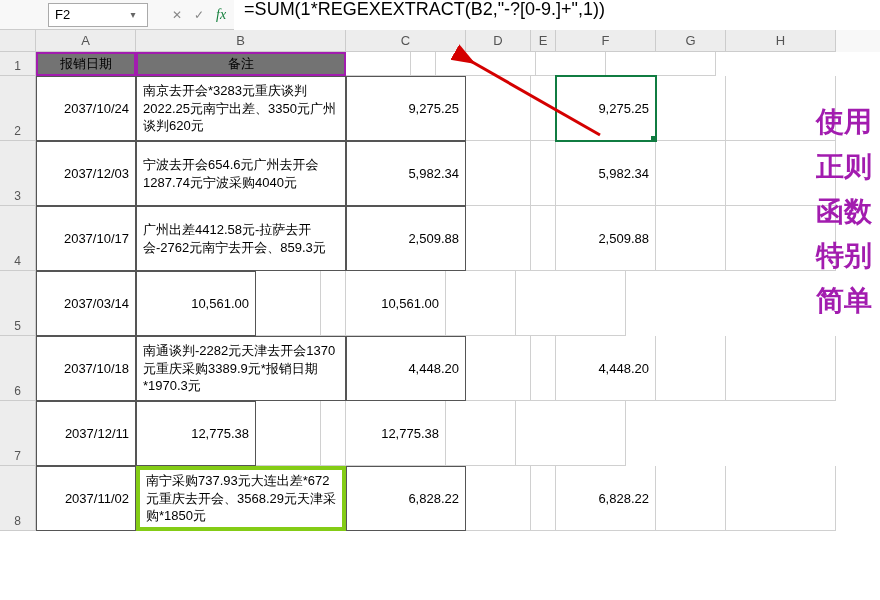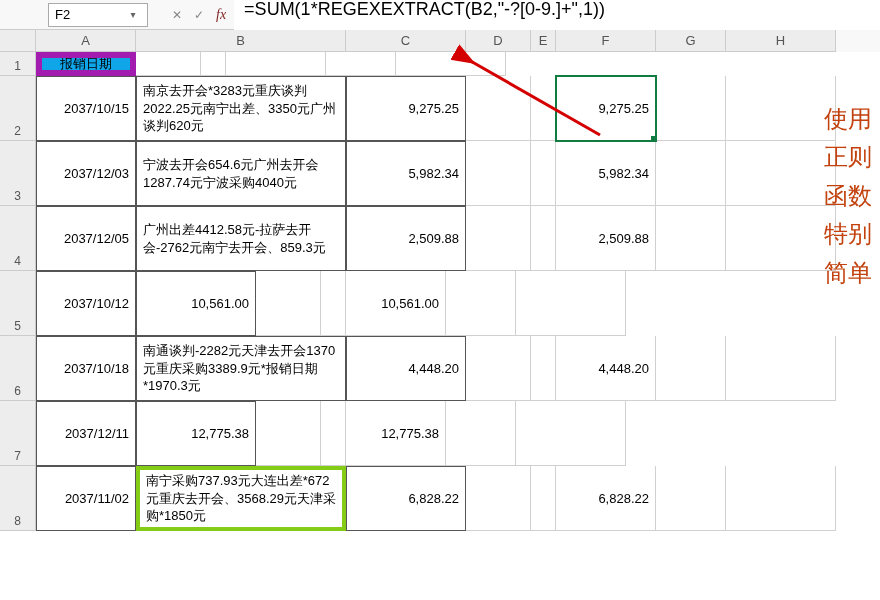--- a/index.html
+++ b/index.html
@@ -3,46 +3,46 @@
 <meta charset="utf-8">
 <style>
 * { box-sizing: border-box; margin: 0; padding: 0; }
 body { font-family: "Microsoft YaHei", "SimSun", Arial, sans-serif; font-size: 13px; background: #fff; width: 880px; height: 600px; overflow: hidden; position: relative; }
 .namebox-row { display: flex; align-items: center; height: 30px; border-bottom: 1px solid #ccc; background: #f8f8f8; padding-left: 44px; }
 .namebox { width: 100px; height: 24px; border: 1px solid #aaa; background: #fff; display: flex; align-items: center; padding: 0 6px; margin-left: 4px; }
 .namebox-text { flex: 1; }
 .dropdown { width: 16px; text-align: center; color: #666; font-size: 10px; }
 .fx-buttons { display: flex; align-items: center; gap: 4px; margin-left: 20px; }
 .fx-btn { width: 18px; height: 18px; display: flex; align-items: center; justify-content: center; color: #888; font-size: 12px; }
-.fx-label { font-style: italic; font-family: "Times New Roman", serif; font-size: 14px; color: #7f1d1d; margin-left: 4px; }
+.fx-label { font-style: italic; font-family: "Times New Roman", serif; font-size: 14px; color: #15803d; margin-left: 4px; }
 .formula-bar { flex: 1; height: 44px; background: #fff; border: none; display: flex; align-items: flex-start; padding: 6px 10px; font-size: 18px; margin-left: 8px; }
 .sheet { position: relative; }
 .col-headers { display: flex; height: 22px; background: #f8f8f8; }
 .corner { width: 36px; border-right: 1px solid #ccc; border-bottom: 1px solid #ccc; background: #ededed; }
 .col-h { border-right: 1px solid #ccc; border-bottom: 1px solid #ccc; text-align: center; line-height: 22px; color: #555; background: #ededed; }
 .col-A { width: 100px; } .col-B { width: 210px; } .col-C { width: 120px; }
 .col-D { width: 65px; } .col-E { width: 25px; } .col-F { width: 100px; } .col-G { width: 70px; } .col-H { width: 110px; }
 .row { display: flex; }
 .row-h { width: 36px; border-right: 1px solid #ccc; border-bottom: 1px solid #ccc; text-align: center; color: #555; background: #ededed; display: flex; align-items: flex-end; justify-content: center; padding-bottom: 2px; font-size: 12px; }
 .cell { border-right: 1px solid #d0d0d0; border-bottom: 1px solid #d0d0d0; padding: 4px 6px; display: flex; align-items: center; overflow: hidden; }
-.hdr-cell { background: #0ea5e9; font-weight: 400; justify-content: center; border: 6px solid #a21caf; }
+.hdr-cell { background: #737373; font-weight: 400; justify-content: center; border: 2px solid #a21caf; }
 .col-A-cell { width: 100px; justify-content: flex-end; }
 .col-B-cell { width: 210px; font-size: 13px; line-height: 1.35; }
 .col-C-cell { width: 120px; justify-content: flex-end; }
 .col-D-cell { width: 65px; }
 .col-E-cell { width: 25px; }
 .col-F-cell { width: 100px; justify-content: flex-end; }
 .col-G-cell { width: 70px; }
 .col-H-cell { width: 110px; }
 .row-1 { height: 24px; }
 .row-data { height: 65px; }
 .row-data .col-B-cell { align-items: center; }
 .selected { outline: 2px solid #107c41; outline-offset: -1px; position: relative; }
 .selected::after { content: ""; position: absolute; right: -3px; bottom: -3px; width: 6px; height: 6px; background: #107c41; border: 1px solid #fff; }
-.overlay-text { position: absolute; color: #c2410c; font-weight: 400; font-size: 24px; line-height: 1.6; writing-mode: horizontal-tb; }
+.overlay-text { position: absolute; color: #a21caf; font-weight: 700; font-size: 28px; line-height: 1.6; writing-mode: horizontal-tb; }
 .arrow { position: absolute; }
 .noborder { border-right: 1px solid #d0d0d0; border-bottom: 1px solid #d0d0d0; }
 </style>
 </head>
 <body>
 
 <div class="namebox-row">
   <div class="namebox">
     <span class="namebox-text">F2</span>
     <span class="dropdown">▾</span>
@@ -64,31 +64,32 @@
     <div class="col-h col-D">D</div>
     <div class="col-h col-E">E</div>
     <div class="col-h col-F">F</div>
     <div class="col-h col-G">G</div>
     <div class="col-h col-H">H</div>
   </div>
 
   <div class="row row-1">
     <div class="row-h">1</div>
     <div class="cell hdr-cell col-A-cell" style="justify-content:center">报销日期</div>
+    <div class="cell hdr-cell col-B-cell" style="justify-content:center">备注</div>
     <div class="cell col-D-cell noborder"></div>
     <div class="cell col-E-cell noborder"></div>
     <div class="cell col-F-cell noborder"></div>
     <div class="cell col-G-cell noborder"></div>
     <div class="cell col-H-cell noborder"></div>
   </div>
 
   <div id="data-rows">
       <div class="row row-data">
         <div class="row-h">2</div>
-        <div class="cell col-A-cell" style="border:1px solid #555">2037/10/15</div>
+        <div class="cell col-A-cell" style="border:1px solid #555">2037/10/24</div>
         <div class="cell col-B-cell" style="border:1px solid #555">南京去开会*3283元重庆谈判2022.25元南宁出差、3350元广州谈判620元</div>
         <div class="cell col-C-cell" style="border:1px solid #555">9,275.25</div>
         <div class="cell col-D-cell"></div>
         <div class="cell col-E-cell"></div>
         <div class="cell col-F-cell selected">9,275.25</div>
         <div class="cell col-G-cell"></div>
         <div class="cell col-H-cell"></div>
       </div>
       <div class="row row-data">
         <div class="row-h">3</div>
@@ -96,32 +97,32 @@
         <div class="cell col-B-cell" style="border:1px solid #555">宁波去开会654.6元广州去开会1287.74元宁波采购4040元</div>
         <div class="cell col-C-cell" style="border:1px solid #555">5,982.34</div>
         <div class="cell col-D-cell"></div>
         <div class="cell col-E-cell"></div>
         <div class="cell col-F-cell">5,982.34</div>
         <div class="cell col-G-cell"></div>
         <div class="cell col-H-cell"></div>
       </div>
       <div class="row row-data">
         <div class="row-h">4</div>
-        <div class="cell col-A-cell" style="border:1px solid #555">2037/12/05</div>
+        <div class="cell col-A-cell" style="border:1px solid #555">2037/10/17</div>
         <div class="cell col-B-cell" style="border:1px solid #555">广州出差4412.58元-拉萨去开会-2762元南宁去开会、859.3元</div>
         <div class="cell col-C-cell" style="border:1px solid #555">2,509.88</div>
         <div class="cell col-D-cell"></div>
         <div class="cell col-E-cell"></div>
         <div class="cell col-F-cell">2,509.88</div>
         <div class="cell col-G-cell"></div>
         <div class="cell col-H-cell"></div>
       </div>
       <div class="row row-data">
         <div class="row-h">5</div>
-        <div class="cell col-A-cell" style="border:1px solid #555">2037/10/12</div>
+        <div class="cell col-A-cell" style="border:1px solid #555">2037/03/14</div>
         <div class="cell col-C-cell" style="border:1px solid #555">10,561.00</div>
         <div class="cell col-D-cell"></div>
         <div class="cell col-E-cell"></div>
         <div class="cell col-F-cell">10,561.00</div>
         <div class="cell col-G-cell"></div>
         <div class="cell col-H-cell"></div>
       </div>
       <div class="row row-data">
         <div class="row-h">6</div>
         <div class="cell col-A-cell" style="border:1px solid #555">2037/10/18</div>

